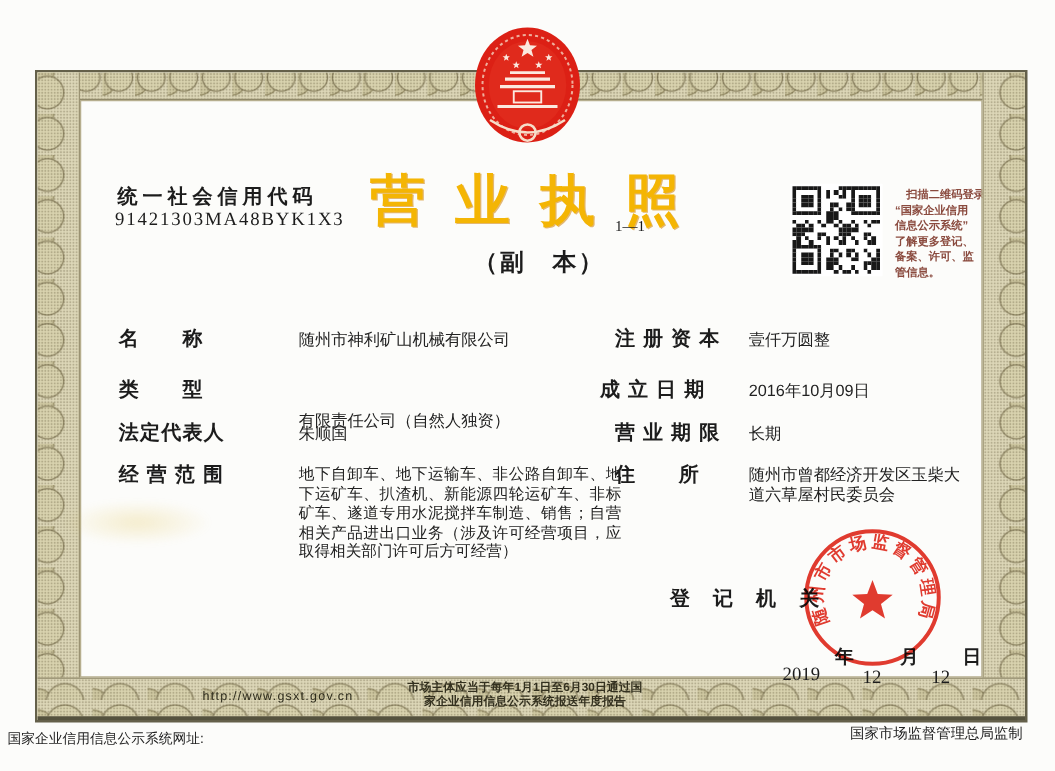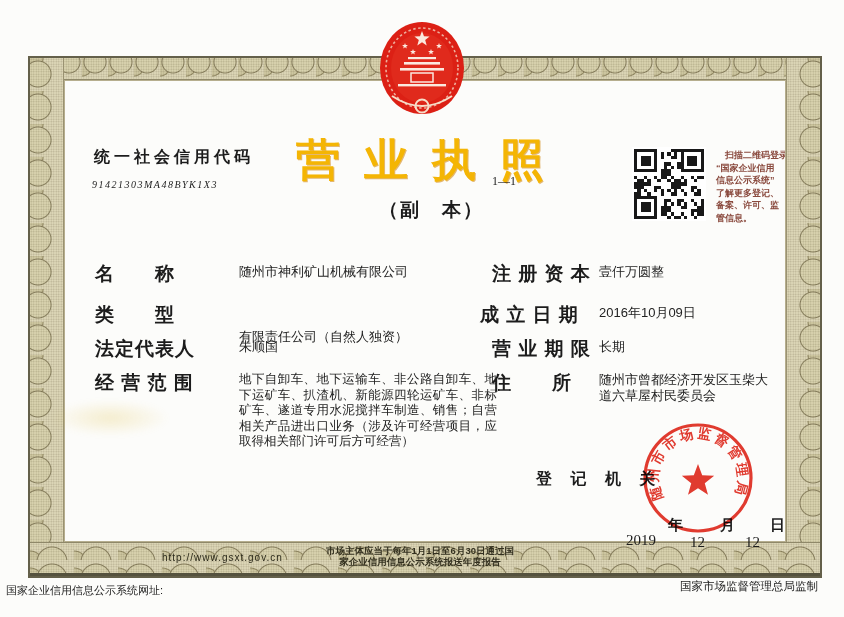--- a/index.html
+++ b/index.html
@@ -37,37 +37,37 @@
   #band-bottom{left:30px;right:24px;bottom:41px;height:34px;
     border-top:1px solid #8f8869;border-bottom:3px solid #55523e;
     background-image:
       radial-gradient(rgba(80,70,40,.28) .5px, rgba(0,0,0,0) 1.1px),
       radial-gradient(circle at 22px 19px, #d9d3af 14px, #8a8160 15px, rgba(0,0,0,0) 16px),
       radial-gradient(circle at 0px 21px,  #cfc8a2 12px, #938a64 13px, rgba(0,0,0,0) 14px);
     background-size:2.5px 2.5px, 44px 17px, 44px 17px;}
 
   
   .credit-label{left:94px;top:147px;font-size:16px;font-weight:bold;letter-spacing:4px;}
-  .credit-code{left:92px;top:179px;font-size:10px;letter-spacing:1.5px;
-               font-family:"Liberation Serif",serif;font-style:italic;}
+  .credit-code{left:92px;top:168px;font-size:15px;letter-spacing:1.5px;
+               font-family:"Liberation Serif",serif;}
   .title{left:296px;top:131px;font-size:44px;font-weight:bold;letter-spacing:24px;
          color:#f4b504;text-shadow:1px 1px 0 rgba(205,125,0,.55);white-space:nowrap;}
   .page-no{left:492px;top:174px;font-size:12px;font-family:"Liberation Serif",serif;}
   .copy-label{left:379px;top:197px;font-size:19px;font-weight:bold;letter-spacing:2px;}
 
   
   .qr{left:632px;top:147px;width:74px;height:74px;display:grid;
       grid-template-columns:repeat(21,1fr);grid-template-rows:repeat(21,1fr);
       background:#fff;padding:2px;box-sizing:border-box;}
   .qm{background:#fff;} .qm.d{background:#181818;}
   .qr-caption{left:716px;top:149px;width:86px;font-size:9px;line-height:12.5px;
               color:#8a4a3e;font-weight:bold;}
 
   
-  .flabel{position:absolute;font-size:19px;font-weight:bold;letter-spacing:1px;white-space:nowrap;}
+  .flabel{position:absolute;font-size:16px;font-weight:bold;letter-spacing:1px;white-space:nowrap;}
   .fvalue{position:absolute;font-size:13px;line-height:15.5px;color:#222;}
   .biz-scope{width:258px;font-size:12.5px;text-align:justify;}
   .addr{width:178px;}
 
   
   .reg-label{left:536px;top:469px;font-size:16px;font-weight:bold;letter-spacing:7px;white-space:nowrap;}
   .dlabel{position:absolute;font-size:15px;font-weight:bold;z-index:2;}
   .dnum{position:absolute;font-size:15px;font-family:"Liberation Serif",serif;z-index:2;}
   .seal{left:640px;top:420px;width:116px;height:116px;z-index:6;opacity:.92;mix-blend-mode:multiply;}
   .emblem{left:378px;top:20px;width:88px;height:104px;z-index:3;}

